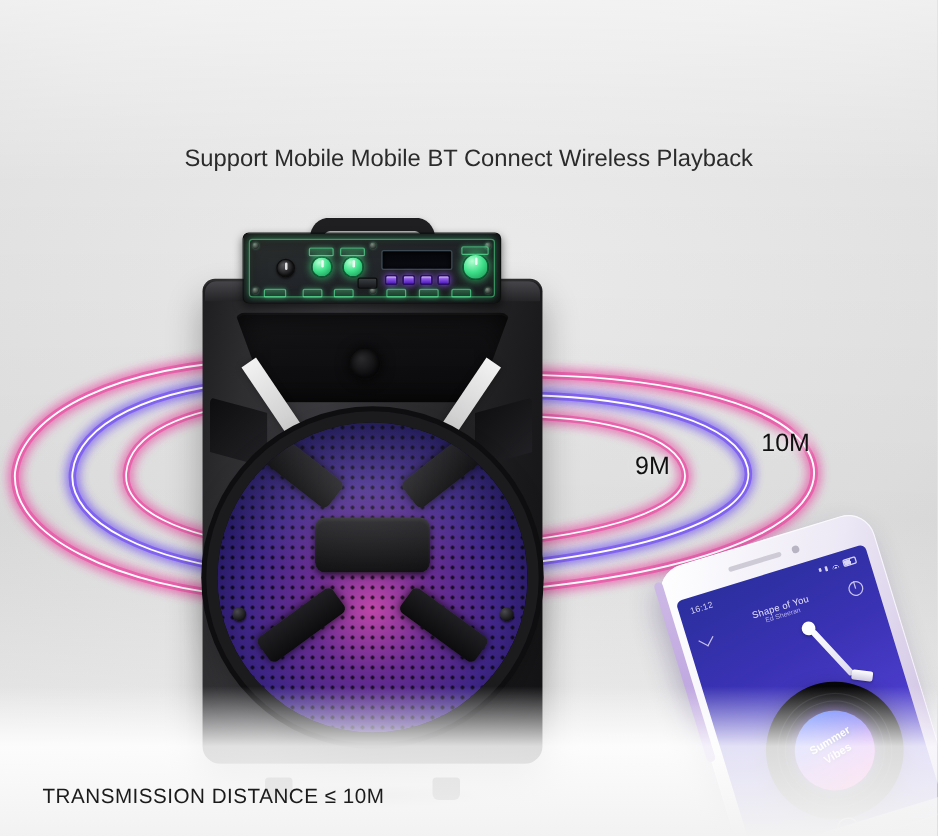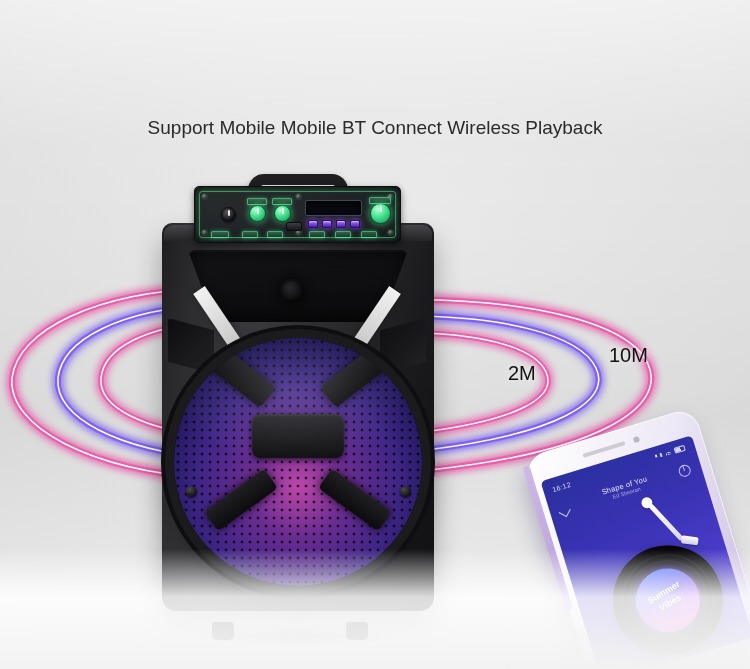--- a/index.html
+++ b/index.html
@@ -531,17 +531,18 @@
       </div>
     </div>
 
     <div class="phone-home"></div>
   </div>
 
   <div id="bg-floor"></div>
 
   <div class="subhead">Support Mobile Mobile BT Connect Wireless Playback</div>
 
-  <div class="dist-label" id="dist-3m">2M</div>
+  <div class="dist-label" id="dist-3m">9M</div>
   <div class="dist-label" id="dist-10m">10M</div>
 
+  <div class="footnote">TRANSMISSION DISTANCE ≤ 10M</div>
 
 </div>
 
 </body></html>

